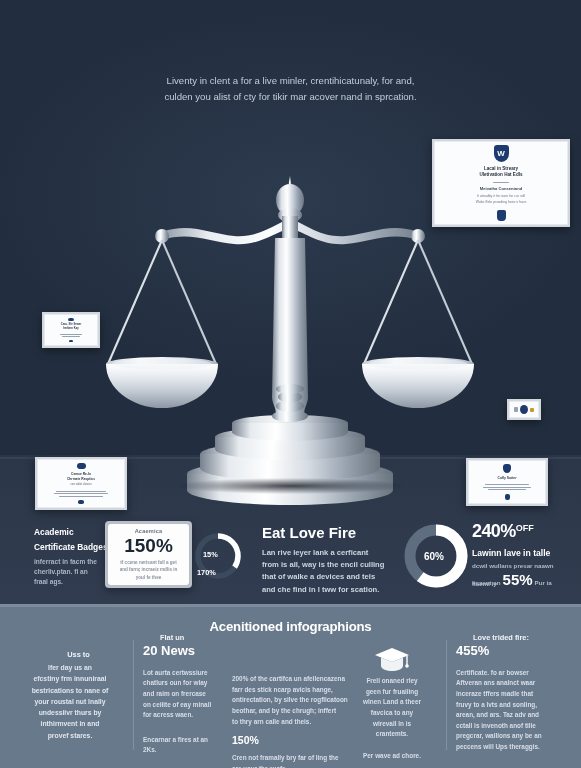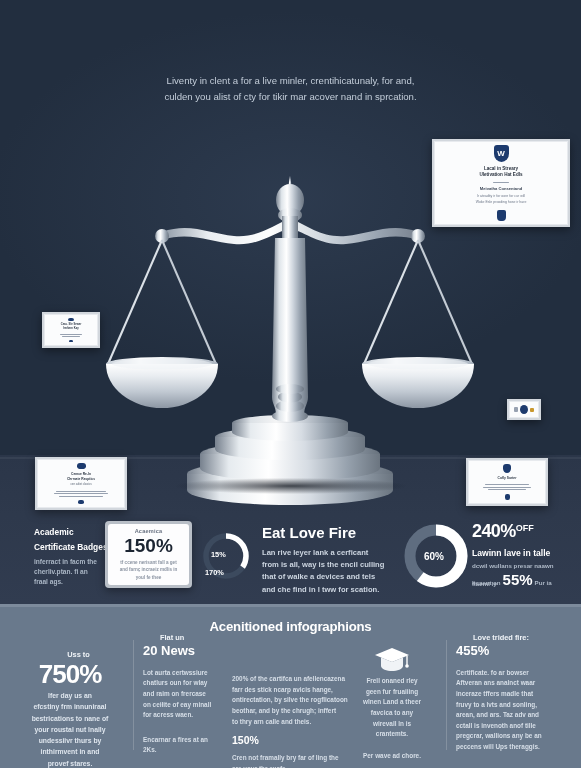--- a/index.html
+++ b/index.html
@@ -293,21 +293,21 @@
         <div class="card-kicker">Acaemica</div>
         <div class="card-big">150%</div>
         <div class="card-body">
           <div>tf ccene nerisant fall a get</div>
           <div>and farnç incraeiz mdlis in</div>
           <div>youl fe thee</div>
         </div>
       </div>
     </div>
 
-    <div class="donut" style="left:200px; top:25px;">
+    <div class="donut" style="left:192px; top:25px;">
       <svg width="52" height="52" viewBox="0 0 52 52">
         <circle cx="26" cy="26" r="20" fill="none" stroke="#3c4a5e" stroke-width="5.5"></circle>
         <circle cx="26" cy="26" r="20" fill="none" stroke="#ffffff" stroke-width="5.5" stroke-dasharray="43 83" stroke-dashoffset="0" transform="rotate(-90 26 26)" stroke-linecap="butt"></circle>
       </svg>
       <div class="donut-label" style="left:11px; top:20px;">15%</div>
       <div class="donut-label" style="left:5px; top:38px;">170%</div>
     </div>
 
     <div class="stat-text-block" style="left:262px; top:19px; width:128px;">
       <div class="headline-md">Eat Love Fire</div>
@@ -346,21 +346,20 @@
   <div class="band-bottom-top"></div>
 
   <div class="bottom">
     <div class="bottom-title">Acenitioned infographions</div>
 
     <div class="bdiv" style="left:133px; top:36px; height:110px;"></div>
     <div class="bdiv" style="left:446px; top:36px; height:110px;"></div>
 
     <div class="bcol center-col" style="left:14px; top:46px; width:112px;">
       <div class="bkicker">Uss to</div>
-      <div class="bbig" style="margin-top:2px;">750%</div>
       <div class="bsub">
         <div>lfer day us an</div>
         <div>efcstiny frm innuniraal</div>
         <div>bestrications to nane of</div>
         <div>your roustal nut lnally</div>
         <div>undessiivr thurs by</div>
         <div>inthirmvent in and</div>
         <div>provef stares.</div>
       </div>
     </div>

